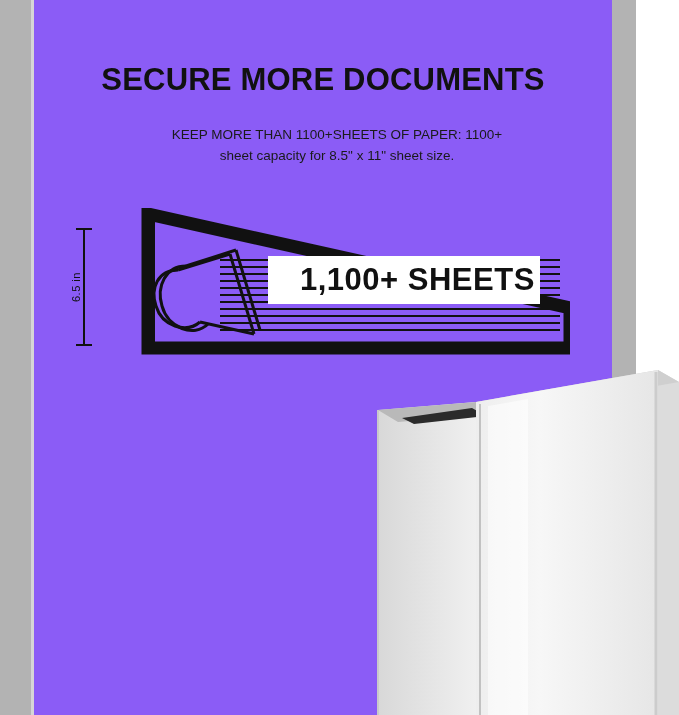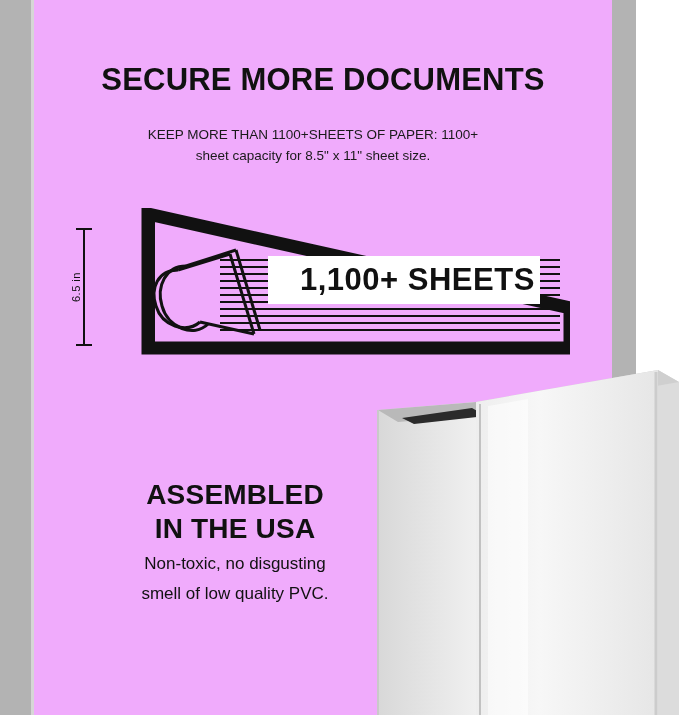--- a/index.html
+++ b/index.html
@@ -8,21 +8,21 @@
     background: #ffffff;
   }
   body {
     font-family: "Liberation Sans", sans-serif;
   }
   #page {
     position: relative;
     width: 679px;
     height: 715px;
     overflow: hidden;
-    background: #f0abfc;
+    background: #8b5cf6;
   }
 
   
   .band {
     position: absolute;
     top: 0;
     bottom: 0;
     background: #b3b3b3;
   }
   .band-left  { left: 0;    width: 31px; }
@@ -51,21 +51,21 @@
     top: 62px;
     width: 578px;
     text-align: center;
     font-size: 31px;
     font-weight: bold;
     letter-spacing: 0.2px;
     color: #111111;
   }
   .subhead {
     position: absolute;
-    left: 88px;
+    left: 112px;
     top: 124px;
     width: 450px;
     text-align: center;
     font-size: 13.5px;
     line-height: 21px;
     color: #1a1a1a;
   }
 
   
   .diagram {
@@ -214,26 +214,20 @@
           <path d="M92 114 L 146 126"></path>
           <path d="M122 46 L 146 126"></path>
           <path d="M128 42 L 152 122"></path>
         </g>
       </svg>
     </div>
 
     <div class="sheets-text">1,100+ SHEETS</div>
   </div>
 
-  <div class="assembled">
-    <div class="l1">ASSEMBLED</div>
-    <div class="l2">IN THE USA</div>
-    <div class="sub">Non-toxic, no disgusting</div>
-    <div class="sub">smell of low quality PVC.</div>
-  </div>
 
   <div class="binder">
     <svg width="311" height="353" viewBox="0 0 311 353" xmlns="http://www.w3.org/2000/svg">
       <defs>
         <linearGradient id="faceGrad" x1="0" y1="0" x2="1" y2="0">
           <stop offset="0%" stop-color="#eeeeee"></stop>
           <stop offset="35%" stop-color="#f7f7f7"></stop>
           <stop offset="100%" stop-color="#e6e6e6"></stop>
         </linearGradient>
         <linearGradient id="spineGrad" x1="0" y1="0" x2="1" y2="0">

